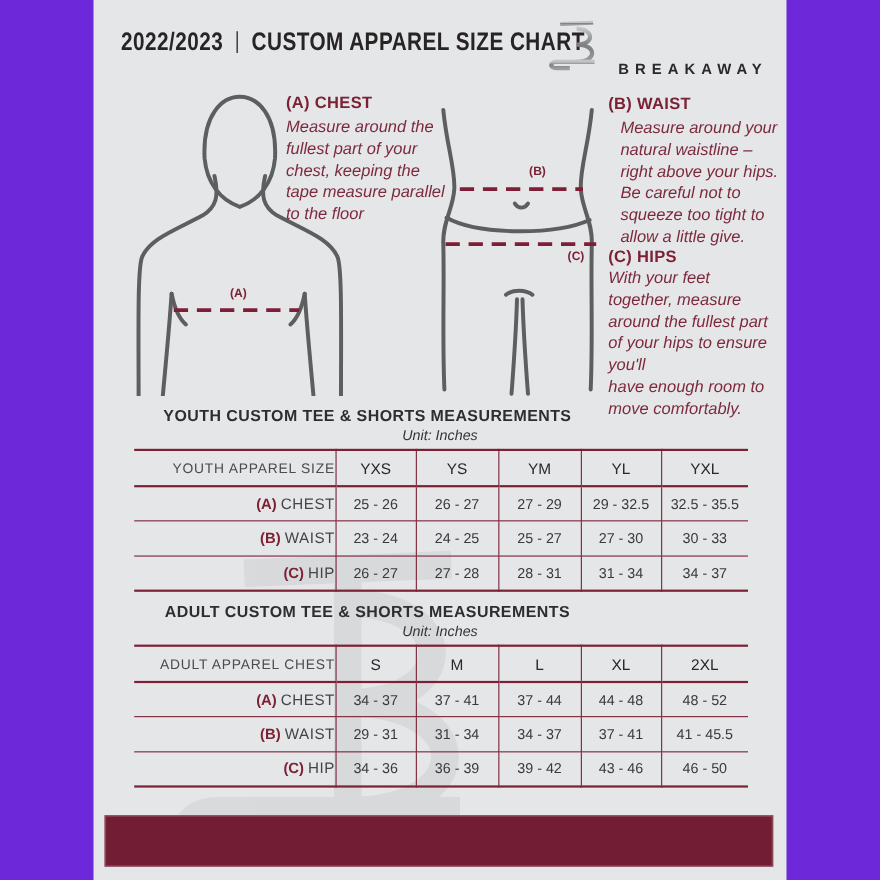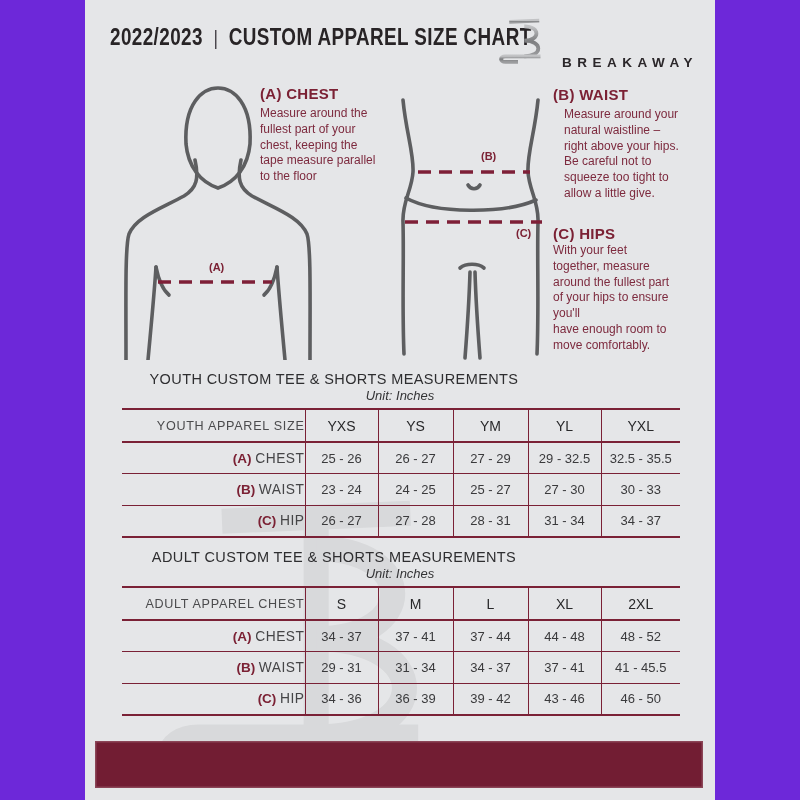--- a/index.html
+++ b/index.html
@@ -30,26 +30,26 @@
 
   
   .fig{position:absolute;}
   .fig path{fill:none;stroke:var(--grey-fig);stroke-width:3.6;stroke-linecap:round;}
   .fig .dash{stroke:#7e1f37;stroke-width:3.4;stroke-dasharray:13 8;stroke-linecap:butt;}
   .marker{position:absolute;font-size:11px;font-weight:bold;color:var(--maroon-text);}
 
   
   .guide-h{position:absolute;font-size:15px;font-weight:bold;color:var(--maroon-text);
     letter-spacing:0.3px;}
-  .guide-p{position:absolute;font-size:12px;line-height:1.32;
+  .guide-p{position:absolute;font-size:15px;font-style:italic;line-height:1.32;
     color:#7d2a3e;white-space:pre-line;}
 
   
   .sec-title{position:absolute;width:498px;text-align:center;font-size:14.5px;
-    font-weight:normal;letter-spacing:0.4px;color:#2e2e30;}
+    font-weight:bold;letter-spacing:0.4px;color:#2e2e30;}
   .sec-unit{position:absolute;width:630px;text-align:center;font-size:13px;
     font-style:italic;color:#343436;}
   table.size-table{position:absolute;border-collapse:collapse;table-layout:fixed;
     border-top:2.4px solid var(--maroon-line);border-bottom:2.4px solid var(--maroon-line);}
   table.size-table td{border:1.6px solid var(--maroon-line);text-align:center;
     vertical-align:middle;}
   table.size-table td:first-child{border-left:none;text-align:right;padding-left:14px;}
   table.size-table td:last-child{border-right:none;}
   table.size-table tr.head td{height:33px;font-size:14px;font-weight:normal;color:#28282a;
     border-bottom:2px solid var(--maroon-line);}

